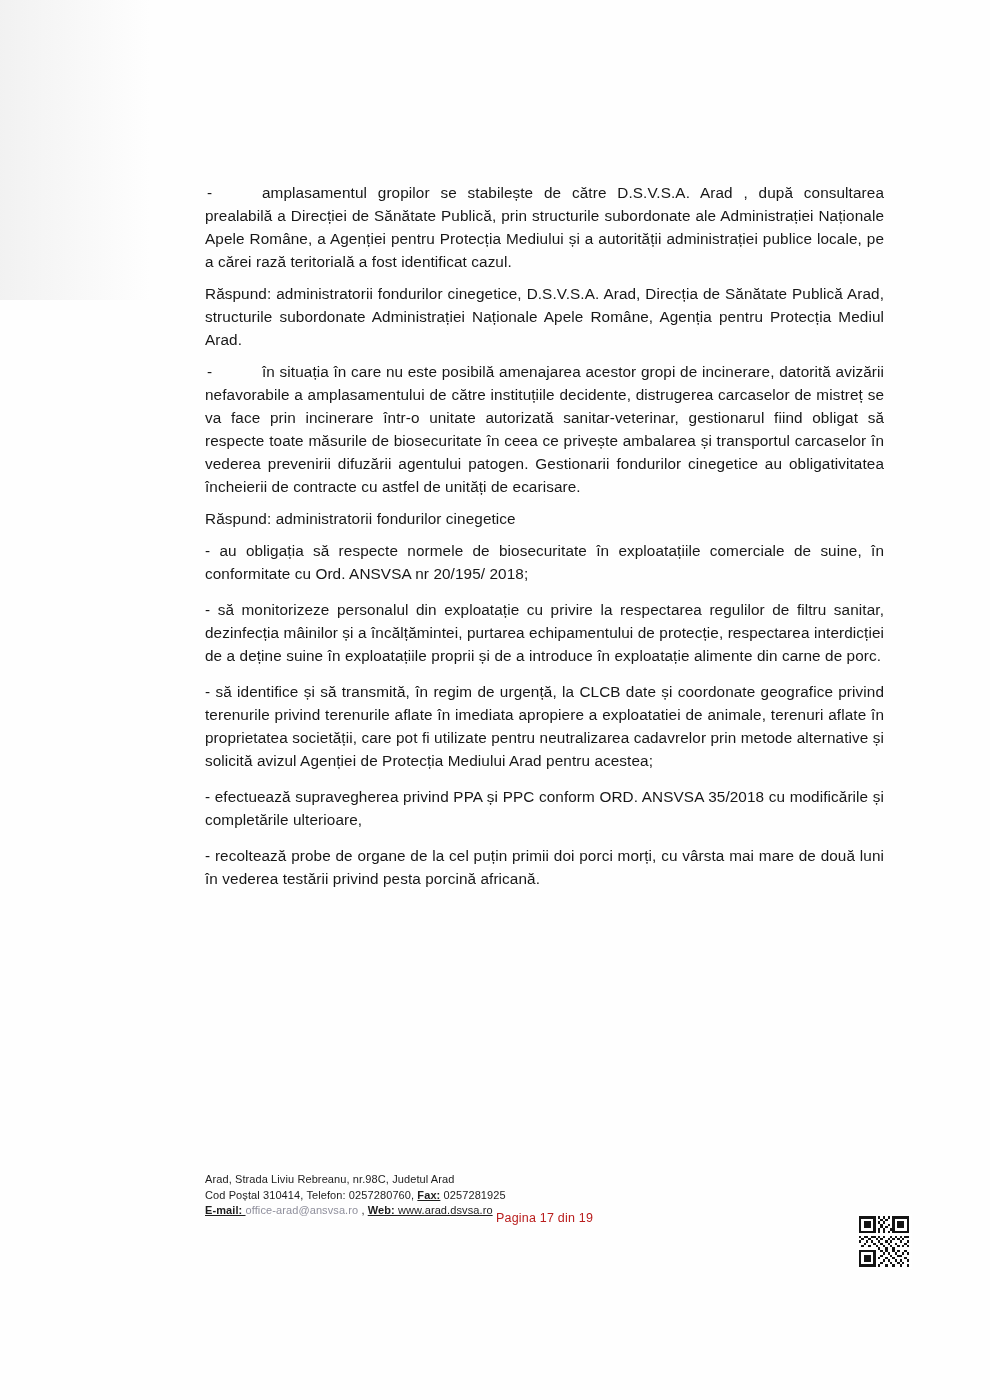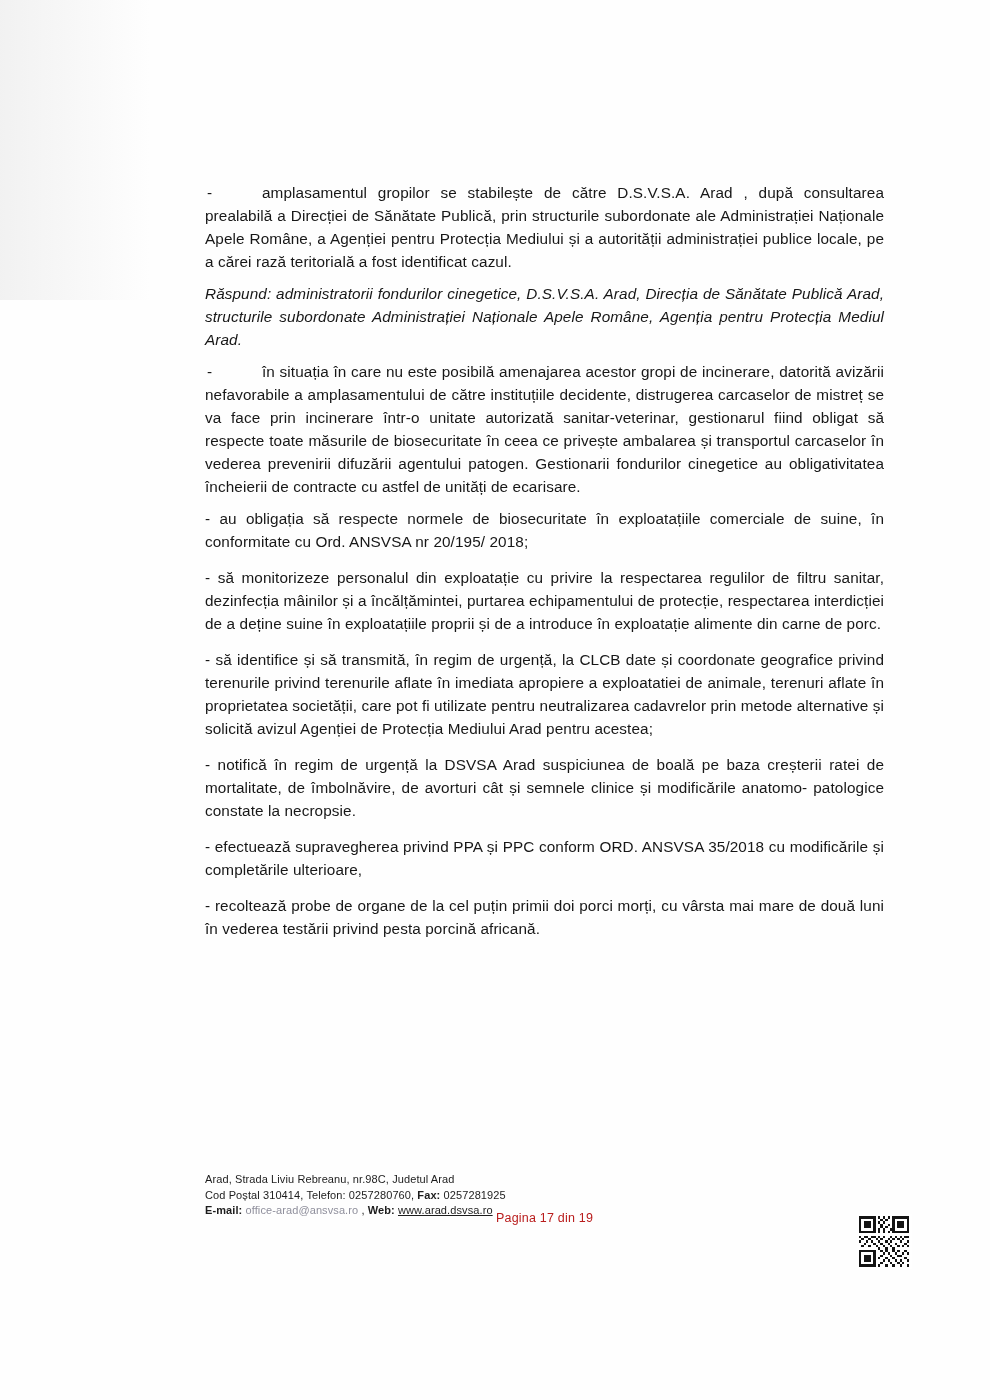--- a/index.html
+++ b/index.html
@@ -22,41 +22,41 @@
     left: 205px; top: 181px;
     width: 679px;
     font-size: 15.3px;
     line-height: 23px;
     text-align: justify;
     letter-spacing: 0.1px;
   }
   p.para { margin: 0 0 9px 0; }
   p.hang { position: relative; text-indent: 57px; }
   p.hang .dash { position: absolute; left: 2px; top: 0; text-indent: 0; }
-  p.respond { margin-bottom: 9px; font-style: italic; }
+  p.respond { margin-bottom: 9px; }
   h2.section-heading {
     font-size: 16.2px;
     line-height: 22px;
     font-weight: bold;
     text-align: left;
     letter-spacing: 0.1px;
     margin: 40px 0 16px 0;
   }
   p.mb-lg { margin-bottom: 13px; }
 
   .footer-pagenum {
     position: absolute; left: 496px; top: 1211px;
     font-size: 12.5px; color: #b91c1c; letter-spacing: 0.2px;
   }
   .footer-address {
     position: absolute; left: 205px; top: 1172px;
     font-size: 11px; line-height: 15.5px; color: #1c1c1c;
     letter-spacing: 0.1px;
   }
-  .footer-address .b { font-weight: bold; }
+  .footer-address .b { font-weight: bold; text-decoration: underline; }
   .footer-address a.email {
     color: #8f8f9c; cursor: pointer;
   }
   .footer-address a.web {
     color: #1c1c1c; text-decoration: underline; cursor: pointer;
   }
   .qr {
     position: absolute; left: 855px; top: 1214px;
     width: 58px; height: 55px;
   }
@@ -69,30 +69,30 @@
   <div class="scan-shade"></div>
 
   <main class="content">
 
     <p class="para hang"><span class="dash">-</span><span>amplasamentul gropilor se stabilește de către D.S.V.S.A. Arad , după consultarea prealabilă a Direcției de Sănătate Publică, prin structurile subordonate ale Administrației Naționale Apele Române, a Agenției pentru Protecția Mediului și a autorității administrației publice locale, pe a cărei rază teritorială a fost identificat cazul.</span></p>
 
     <p class="para respond">Răspund: administratorii fondurilor cinegetice, D.S.V.S.A. Arad, Direcția de Sănătate Publică Arad, structurile subordonate Administrației Naționale Apele Române, Agenția pentru Protecția Mediul Arad.</p>
 
     <p class="para hang"><span class="dash">-</span><span>în situația în care nu este posibilă amenajarea acestor gropi de incinerare, datorită avizării nefavorabile a amplasamentului de către instituțiile decidente, distrugerea carcaselor de mistreț se va face prin incinerare într-o unitate autorizată sanitar-veterinar, gestionarul fiind obligat să respecte toate măsurile de biosecuritate în ceea ce privește ambalarea și transportul carcaselor în vederea prevenirii difuzării agentului patogen. Gestionarii fondurilor cinegetice au obligativitatea încheierii de contracte cu astfel de unități de ecarisare.</span></p>
 
+    <p class="para respond">Răspund: administratorii fondurilor cinegetice</p>
 
 
     <p class="para mb-lg">- au obligația să respecte normele de biosecuritate în exploatațiile comerciale de suine, în conformitate cu Ord. ANSVSA nr 20/195/ 2018;</p>
 
     <p class="para mb-lg">- să monitorizeze personalul din exploatație cu privire la respectarea regulilor de filtru sanitar, dezinfecția mâinilor și a încălțămintei, purtarea echipamentului de protecție, respectarea interdicției de a deține suine în exploatațiile proprii și de a introduce în exploatație alimente din carne de porc.</p>
 
     <p class="para mb-lg">- să identifice și să transmită, în regim de urgență, la CLCB date și coordonate geografice privind terenurile privind terenurile aflate în imediata apropiere a exploatatiei de animale, terenuri aflate în proprietatea societății, care pot fi utilizate pentru neutralizarea cadavrelor prin metode alternative și solicită avizul Agenției de Protecția Mediului Arad pentru acestea;</p>
 
 
-    <p class="para mb-lg">- notifică în regim de urgență la DSVSA Arad suspiciunea de boală pe baza creșterii ratei de mortalitate, de îmbolnăvire, de avorturi cât și semnele clinice și modificările anatomo- patologice constate la necropsie.</p>
 
     <p class="para mb-lg">- efectuează supravegherea privind PPA și PPC conform ORD. ANSVSA 35/2018 cu modificările și completările ulterioare,</p>
 
     <p class="para mb-lg">- recoltează probe de organe de la cel puțin primii doi porci morți, cu vârsta mai mare de două luni în vederea testării privind pesta porcină africană.</p>
 
   </main>
 
   <div class="footer-pagenum">Pagina 17 din 19</div>
 
   <div class="footer-address">

